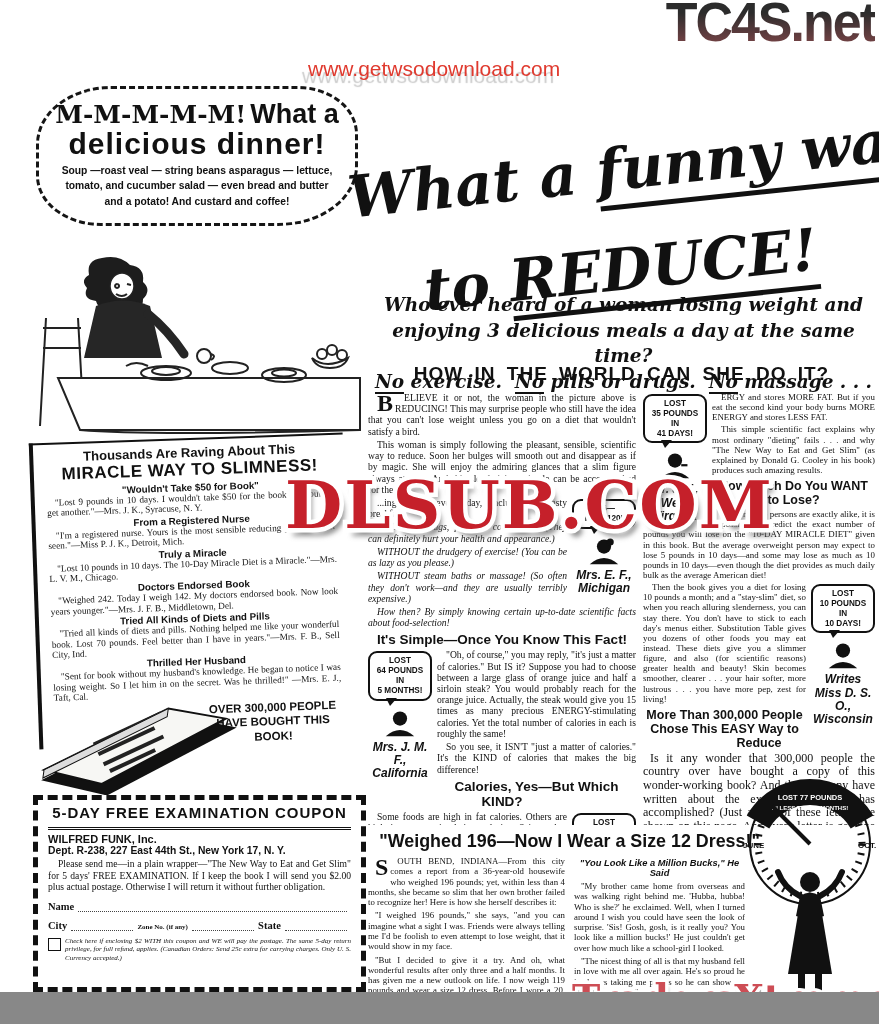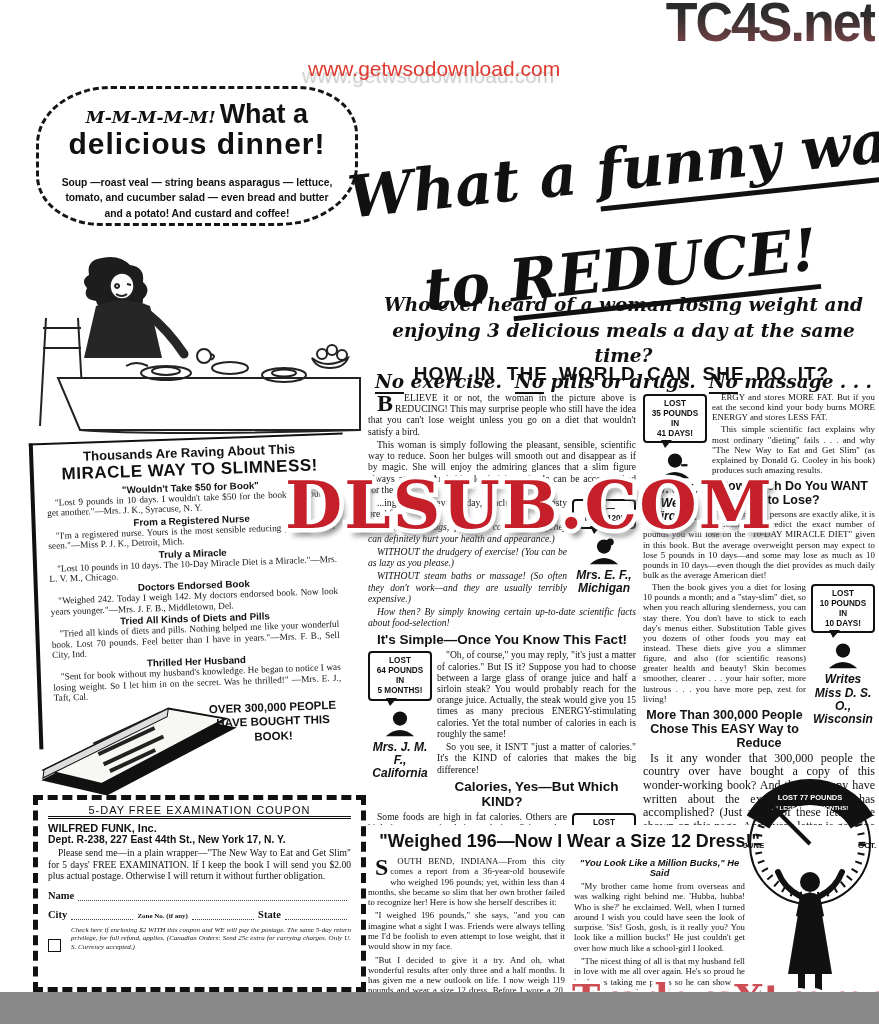--- a/index.html
+++ b/index.html
@@ -19,24 +19,24 @@
   .wm .fil{}
   .wm-dlsub{left:285px;top:466px;font-size:66px;letter-spacing:2px;width:380px;height:90px;}
   .wm-dlsub .fil{color:#c5202a;}
   .wm-traders{left:572px;top:975px;font-size:38px;width:300px;height:48px;}
   .wm-traders .stk{-webkit-text-stroke:7px #fff;text-shadow:3px 5px 3px rgba(120,120,120,.8);}
   .wm-traders .fil{color:#cd4d55;}
   
   .bubble{position:absolute;left:36px;top:86px;width:322px;height:140px;border:3px dashed #151515;
         border-radius:75px 60px 80px 65px / 58px 48px 60px 50px;padding:10px 16px 6px;box-sizing:border-box;text-align:center;}
   .bubble-l1{white-space:nowrap;}
-  .bubble-l1 .script{font-family:"DejaVu Serif",serif;font-style:italic;font-weight:bold;font-size:17px;}
+  .bubble-l1 .script{font-family:"DejaVu Serif",serif;font-weight:bold;font-size:25px;}
   .bubble-l1 .bold{font-family:"Liberation Sans",sans-serif;font-weight:bold;font-size:27px;}
   .bubble-l2{font-family:"Liberation Sans",sans-serif;font-weight:bold;font-size:30px;margin-top:-3px;letter-spacing:1px;}
-  .bubble-menu{font-family:"Liberation Sans",sans-serif;font-weight:bold;font-size:10.3px;line-height:1.5;margin-top:14px;}
+  .bubble-menu{font-family:"Liberation Sans",sans-serif;font-weight:bold;font-size:10.3px;line-height:1.5;margin-top:2px;}
   
   .headline{position:absolute;left:352px;top:98px;width:527px;transform:rotate(-6deg);
         font-family:"DejaVu Serif",serif;font-style:italic;font-weight:bold;text-align:center;white-space:pre;}
   .hl1{font-size:58px;}
   .hl2{font-size:58px;margin-top:-6px;}
   .u{border-bottom:5px solid #111;padding-bottom:1px;}
   .subhead{position:absolute;left:372px;top:292px;width:503px;text-align:center;
         font-family:"DejaVu Serif",serif;font-style:italic;font-weight:bold;font-size:18.5px;line-height:1.38;}
   .subline3{white-space:pre;}
   .subu{border-bottom:2px solid #111;}
@@ -53,48 +53,48 @@
   .frag{text-indent:0;}
   .cont{text-indent:0;}
   .bodycols h4{font-family:"Liberation Sans",sans-serif;font-weight:bold;text-align:center;margin:4px 0 2px;font-size:13.5px;}
   .colR h4{font-size:12.5px;}
   .colR h4.examine{font-size:16.5px;letter-spacing:1px;}
   .dropcap::first-letter{font-size:24px;font-weight:bold;float:left;line-height:.8;padding:2px 2px 0 0;}
   
   .bgrp{width:64px;text-align:center;font-family:"Liberation Sans",sans-serif;}
   .float-l{float:left;margin:2px 5px 2px 0;}
   .float-r{float:right;margin:2px 0 2px 5px;}
-  .bbl{border:2px solid #111;border-radius:4px;padding:3px 2px;font-weight:bold;font-size:8.2px;line-height:1.2;
+  .bbl{border:2px solid #111;border-radius:9px;padding:3px 2px;font-weight:bold;font-size:8.2px;line-height:1.2;
         background:#fff;white-space:pre-line;position:relative;}
   .bbl::after{content:"";position:absolute;left:16px;bottom:-7px;width:0;height:0;
         border-left:4px solid transparent;border-right:7px solid transparent;border-top:8px solid #111;}
   .sil{width:32px;height:28px;margin-top:8px;fill:#111;}
   .bcap{font-family:Liberation Sans, sans-serif;font-style:italic;font-weight:bold;font-size:12px;line-height:1.1;}
   
   .testbox{position:absolute;left:34px;top:438px;width:314px;height:306px;border-left:4px solid #111;
         border-top:2px solid #111;padding:5px 10px 4px 12px;box-sizing:border-box;transform:rotate(-2deg);}
   .tb-t1{font-family:"Liberation Sans",sans-serif;font-weight:bold;font-size:13px;text-align:center;}
   .tb-t2{font-family:"Liberation Sans",sans-serif;font-weight:bold;font-size:17px;text-align:center;letter-spacing:.5px;margin-bottom:2px;}
   .tb-h{font-family:"Liberation Sans",sans-serif;font-weight:bold;font-size:9.8px;text-align:center;margin-top:1px;}
   .tb-q{font-size:9.3px;line-height:1.12;text-align:justify;text-indent:8px;margin:0;}
   .book-ill{position:absolute;left:30px;top:688px;width:215px;height:115px;transform:rotate(-6deg);}
   .over300k{position:absolute;left:198px;top:700px;width:150px;font-family:"Liberation Sans",sans-serif;
         font-weight:bold;font-size:11.5px;text-align:center;line-height:1.25;transform:rotate(-2deg);}
   
   .coupon{position:absolute;left:33px;top:795px;width:333px;height:197px;border:5px dashed #111;
         box-sizing:border-box;padding:4px 10px;background:#fff;}
-  .cp-title{text-align:center;font-family:"Liberation Sans",sans-serif;font-weight:normal;font-size:11px;
-        letter-spacing:1px;border-bottom:3px double #111;padding-bottom:0;margin-bottom:3px;}
+  .cp-title{text-align:center;font-family:"Liberation Sans",sans-serif;font-weight:bold;font-size:15px;
+        letter-spacing:1px;border-bottom:3px double #111;padding-bottom:6px;margin-bottom:3px;}
   .cp-co{font-family:"Liberation Sans",sans-serif;font-weight:bold;font-size:11px;}
   .cp-dept{font-family:"Liberation Sans",sans-serif;font-weight:bold;font-size:10.3px;}
   .cp-body{font-size:9.6px;line-height:1.2;text-align:justify;text-indent:10px;margin:2px 0 4px;}
   .cp-row{display:flex;align-items:flex-end;font-size:10.5px;font-weight:bold;margin-top:7px;}
   .cp-line{flex:1;border-bottom:1.5px dotted #444;margin:0 4px;height:11px;}
   .cp-zone{font-size:7px;font-weight:bold;text-align:center;line-height:1;align-self:flex-end;}
-  .cp-check{display:flex;gap:10px;margin-top:6px;font-size:7px;font-style:italic;line-height:1.25;text-align:justify;align-items:flex-end;}
+  .cp-check{display:flex;gap:4px;margin-top:6px;font-size:7px;font-style:italic;line-height:1.25;text-align:justify;}
   .cbx{flex:0 0 auto;width:11px;height:11px;border:1.5px solid #111;margin-top:1px;}
   
   .story{position:absolute;left:368px;top:830px;width:377px;}
   .story-title{font-family:"Liberation Sans",sans-serif;font-weight:bold;font-size:19px;text-align:center;
         white-space:nowrap;transform:scaleX(.94);transform-origin:center;margin-bottom:4px;}
   .story-cols{display:flex;gap:9px;}
   .story-colL{width:197px;}
   .story-colR{width:171px;}
   .story p{font-size:8.8px;line-height:1.17;text-align:justify;text-indent:7px;margin:0 0 3px;}
   .story-rh{font-family:"Liberation Sans",sans-serif;font-weight:bold;font-style:italic;font-size:9.3px;

